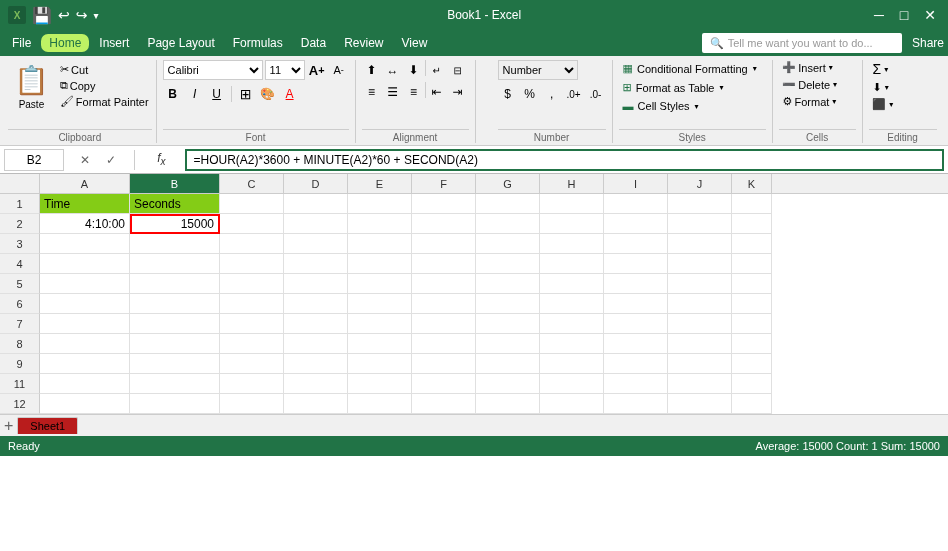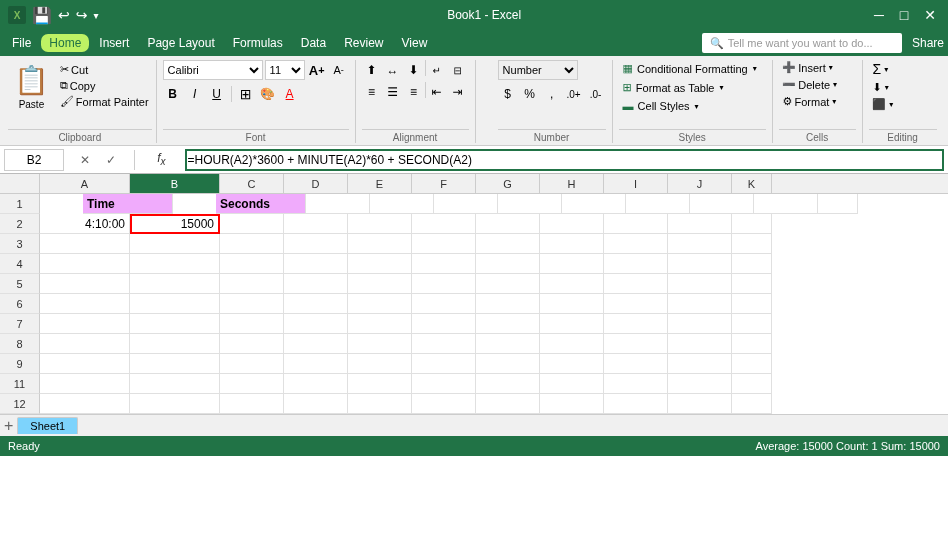--- a/index.html
+++ b/index.html
@@ -228,23 +228,22 @@
       font-size: 12px;
       padding: 0 4px;
       overflow: hidden;
       white-space: nowrap;
       cursor: cell;
     }
     .cell.active-border {
       border: 2px solid #ff0000;
     }
     .cell.header-cell {
-      font-weight: bold;
-      background: #f0abfc;
-      margin-left: 43px;
+      font-weight: normal;
+      background: #84cc16;
     }
     .cell-right { justify-content: flex-end; }
 
     
     .col-a { width: 90px; min-width: 90px; }
     .col-b { width: 90px; min-width: 90px; }
     .col-c { width: 64px; min-width: 64px; }
     .col-d { width: 64px; min-width: 64px; }
     .col-e { width: 64px; min-width: 64px; }
     .col-f { width: 64px; min-width: 64px; }
@@ -270,21 +269,21 @@
     .sheet-tab {
       padding: 2px 12px;
       font-size: 11px;
       border: 1px solid #ccc;
       border-bottom: none;
       background: #d0d0d0;
       cursor: pointer;
       border-radius: 2px 2px 0 0;
     }
     .sheet-tab.active {
-      background: #7dd3fc;
+      background: #b91c1c;
       color: #000;
     }
 
     .formula-bar-container {
       display: flex;
       align-items: center;
       height: 28px;
       border-bottom: 1px solid #bbb;
       background: #fff;
       padding: 0 4px;
@@ -481,21 +480,21 @@
     <div class="ribbon-group-label">Editing</div>
   </div>
 </div>
 
 <div class="formula-bar-container">
   <input class="cell-ref" type="text" value="B2" style="">
   <span style="font-size:12px;color:#666;cursor:pointer;">✕</span>
   <span style="font-size:12px;color:#666;cursor:pointer;">✓</span>
   <div class="formula-divider"></div>
   <span class="fx-label"><i>f</i><sub>x</sub></span>
-  <div style="flex:1;display:flex;align-items:center;background:#fff;border:2px solid #217346;padding:0 0;height:22px;">
+  <div style="flex:1;display:flex;align-items:center;background:#fff;border:2px solid #217346;padding:0 6px;height:22px;">
     <span style="font-size:12px;">=HOUR(A2)*3600 + MINUTE(A2)*60 + SECOND(A2)</span>
   </div>
 </div>
 
 <div class="spreadsheet">
 
   <div class="col-headers">
     <div class="row-num-header"></div>
     <div class="col-header col-a">A</div>
     <div class="col-header col-b selected">B</div>

